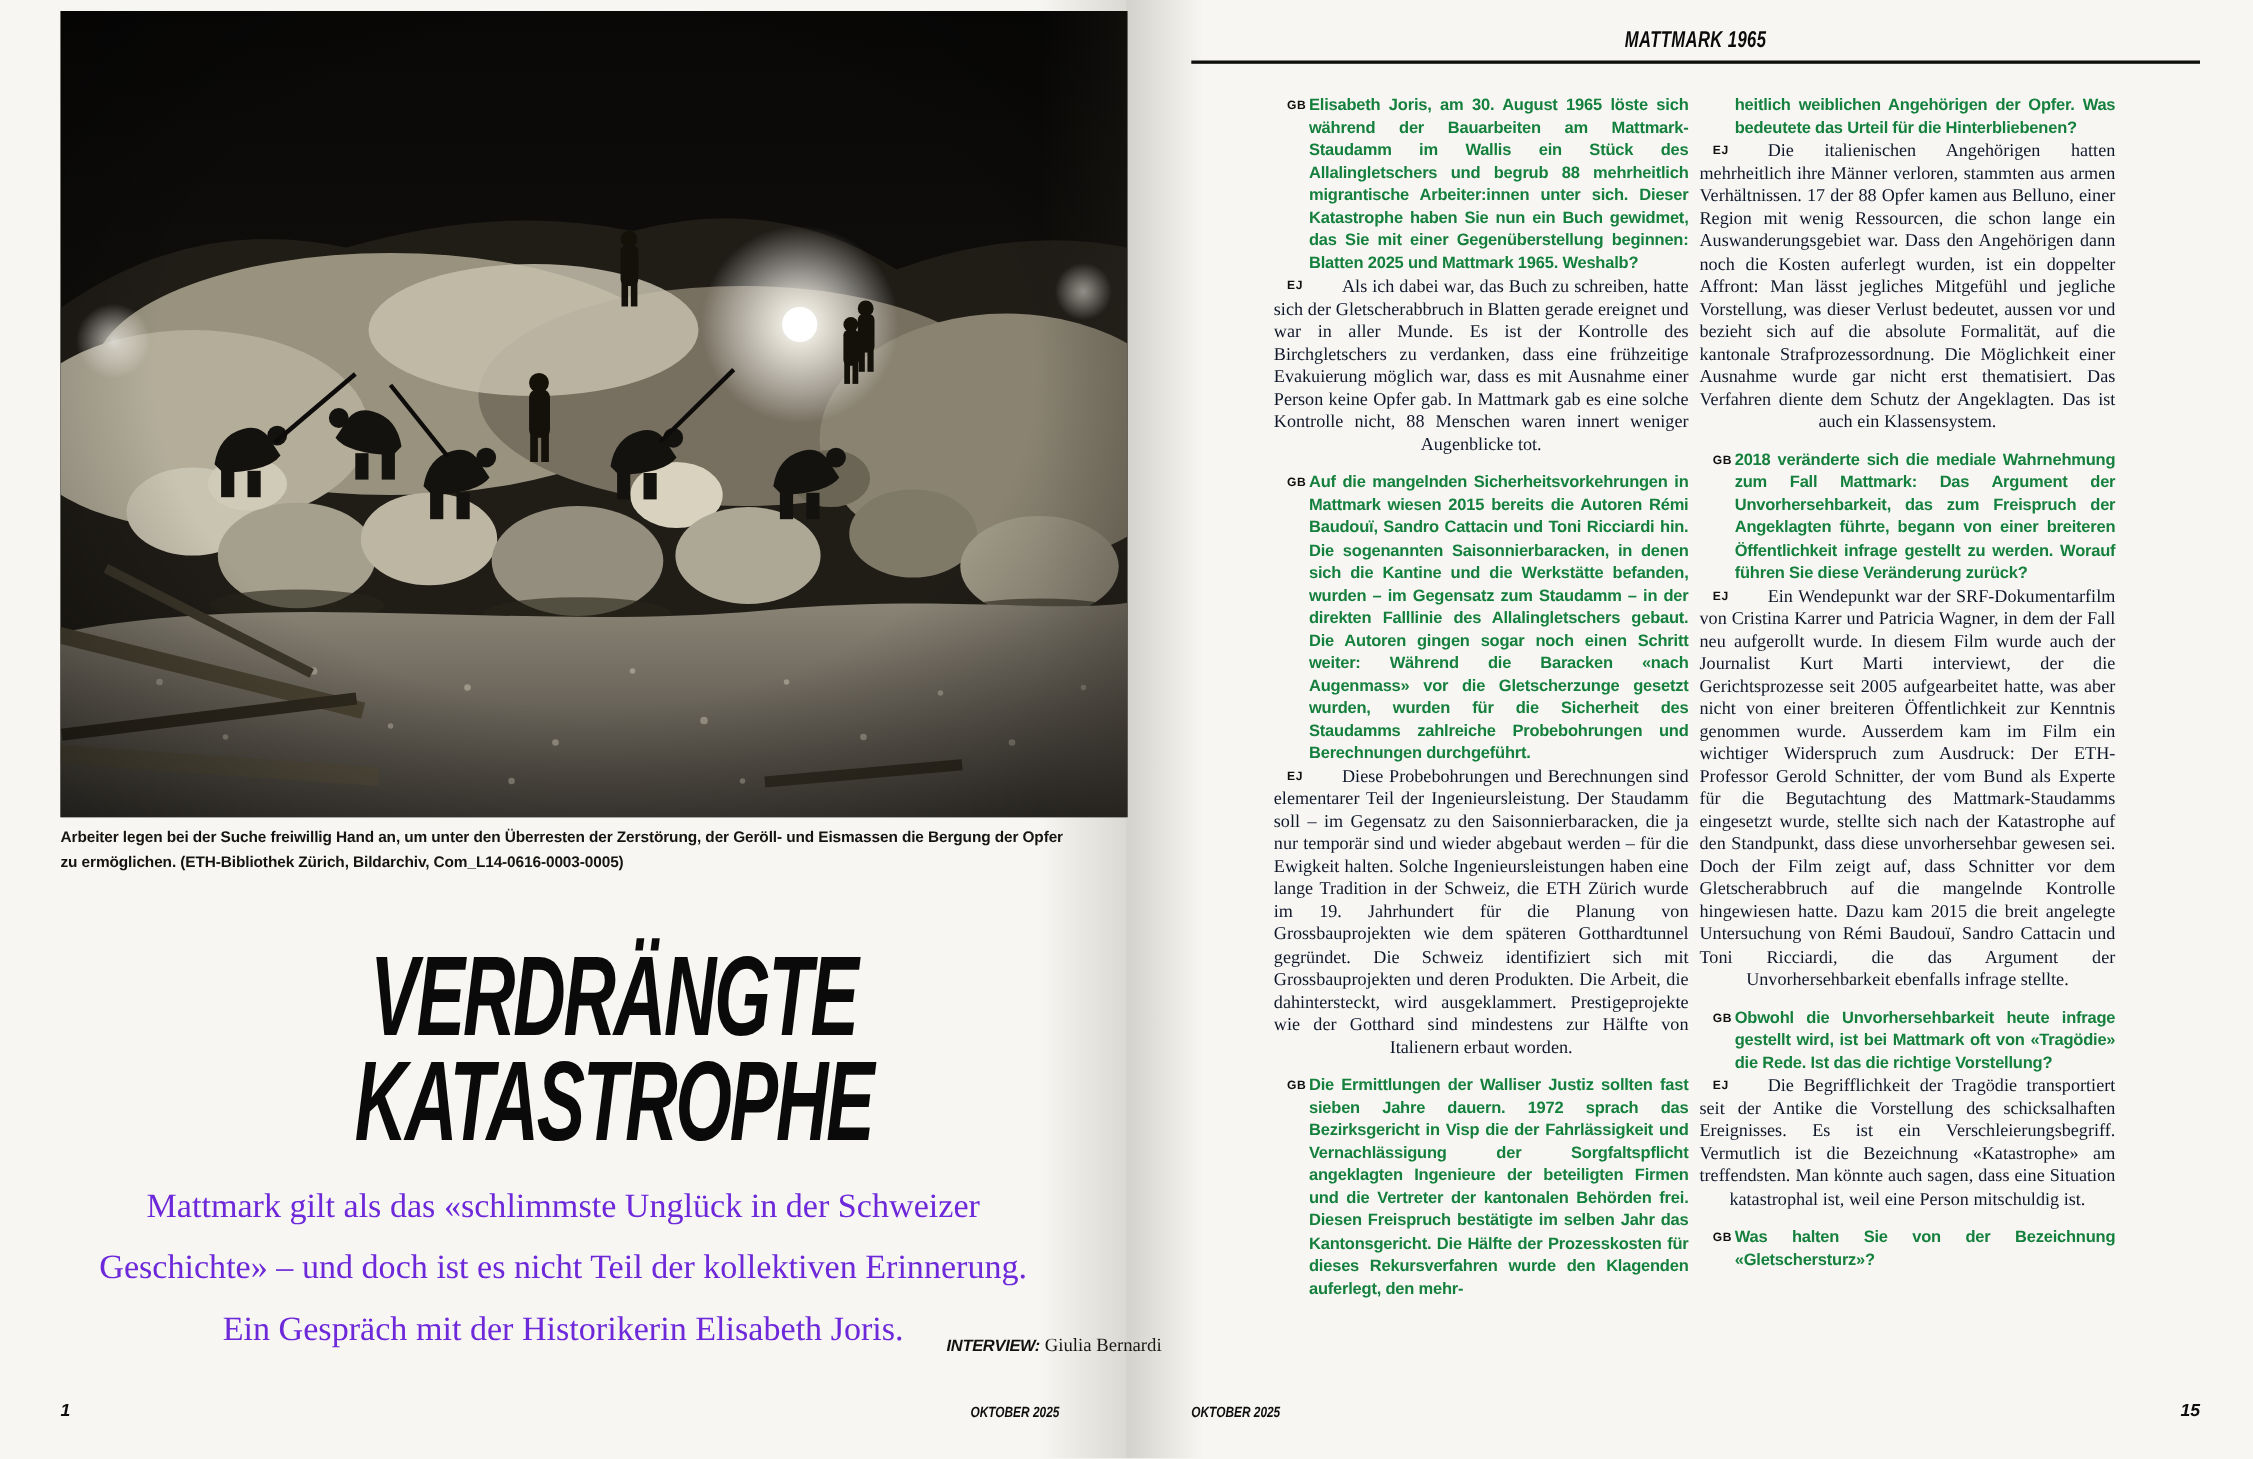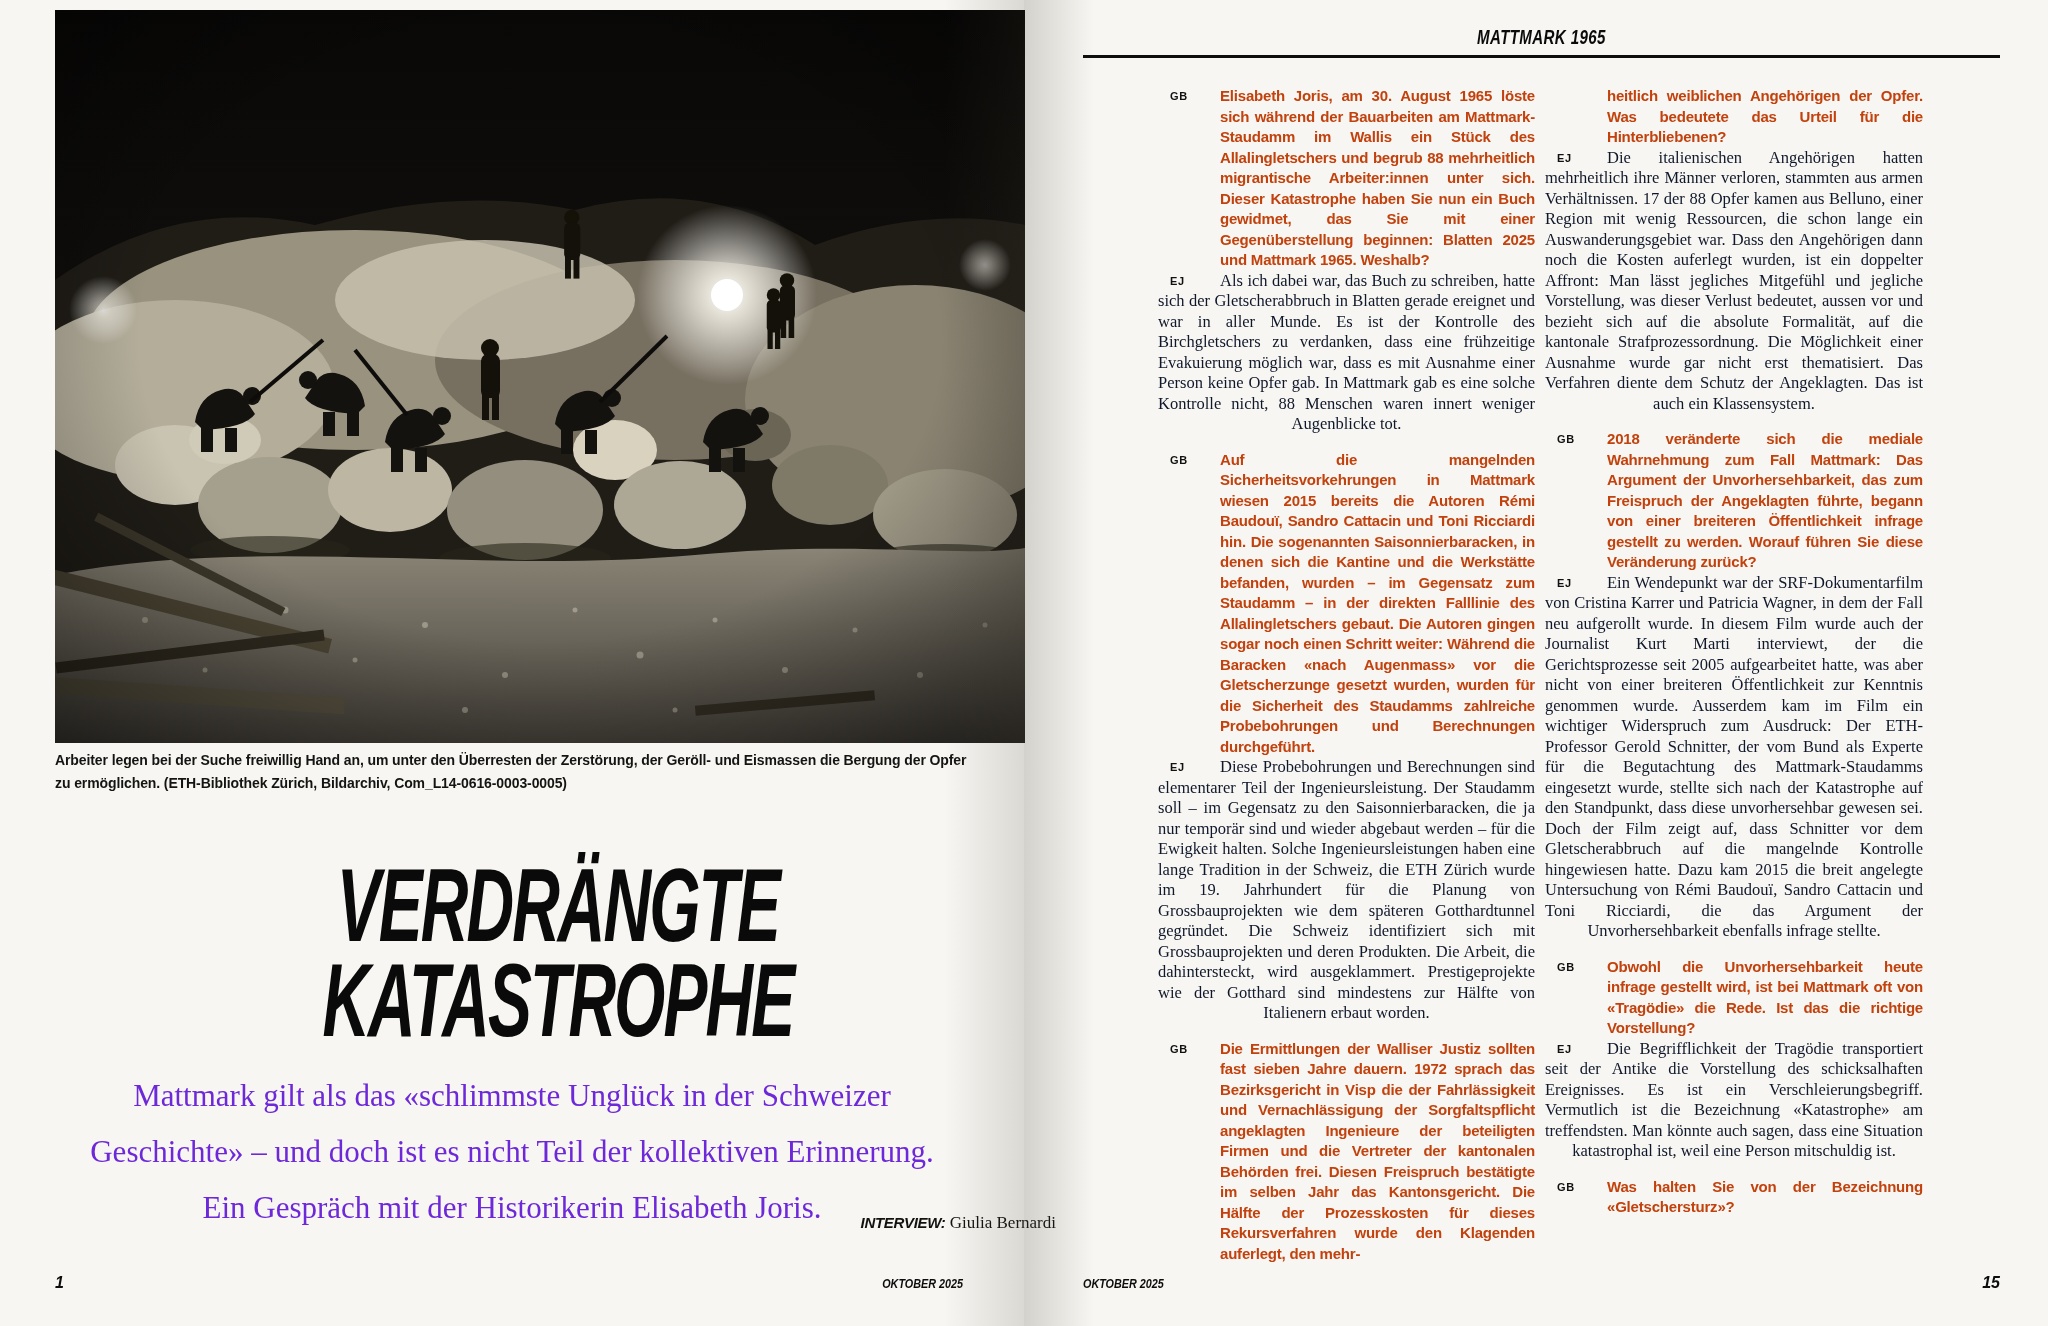--- a/index.html
+++ b/index.html
@@ -49,23 +49,23 @@
   .col{top:86px;width:377px;}
   #col-0{left:1158px;}
   #col-1{left:1545px;width:378px;}
   .block{position:relative;}
   .block p{margin:0;}
   .block .marker{
     position:absolute;left:12px;top:4px;
     font:700 11px "Liberation Sans",sans-serif;letter-spacing:0.6px;color:#111;
   }
   .q .text,.qc .text{
-    margin-left:62px;
+    margin-left:32px;
     font:700 15px/20.5px "Liberation Sans",sans-serif;letter-spacing:-0.2px;
-    text-align:justify;text-align-last:left;color:#c2410c;
+    text-align:justify;text-align-last:left;color:#15803d;
     hyphens:auto;-webkit-hyphens:auto;
   }
   .a .text{
     font:400 16.5px/20.5px "Liberation Serif",serif;
     text-indent:62px;text-align:justify;text-align-last:center;color:#0f172a;
     hyphens:auto;-webkit-hyphens:auto;
   }
   .a + .q{margin-top:15px;}
   
   #gutter-l{left:944px;top:0;width:80px;height:1326px;

